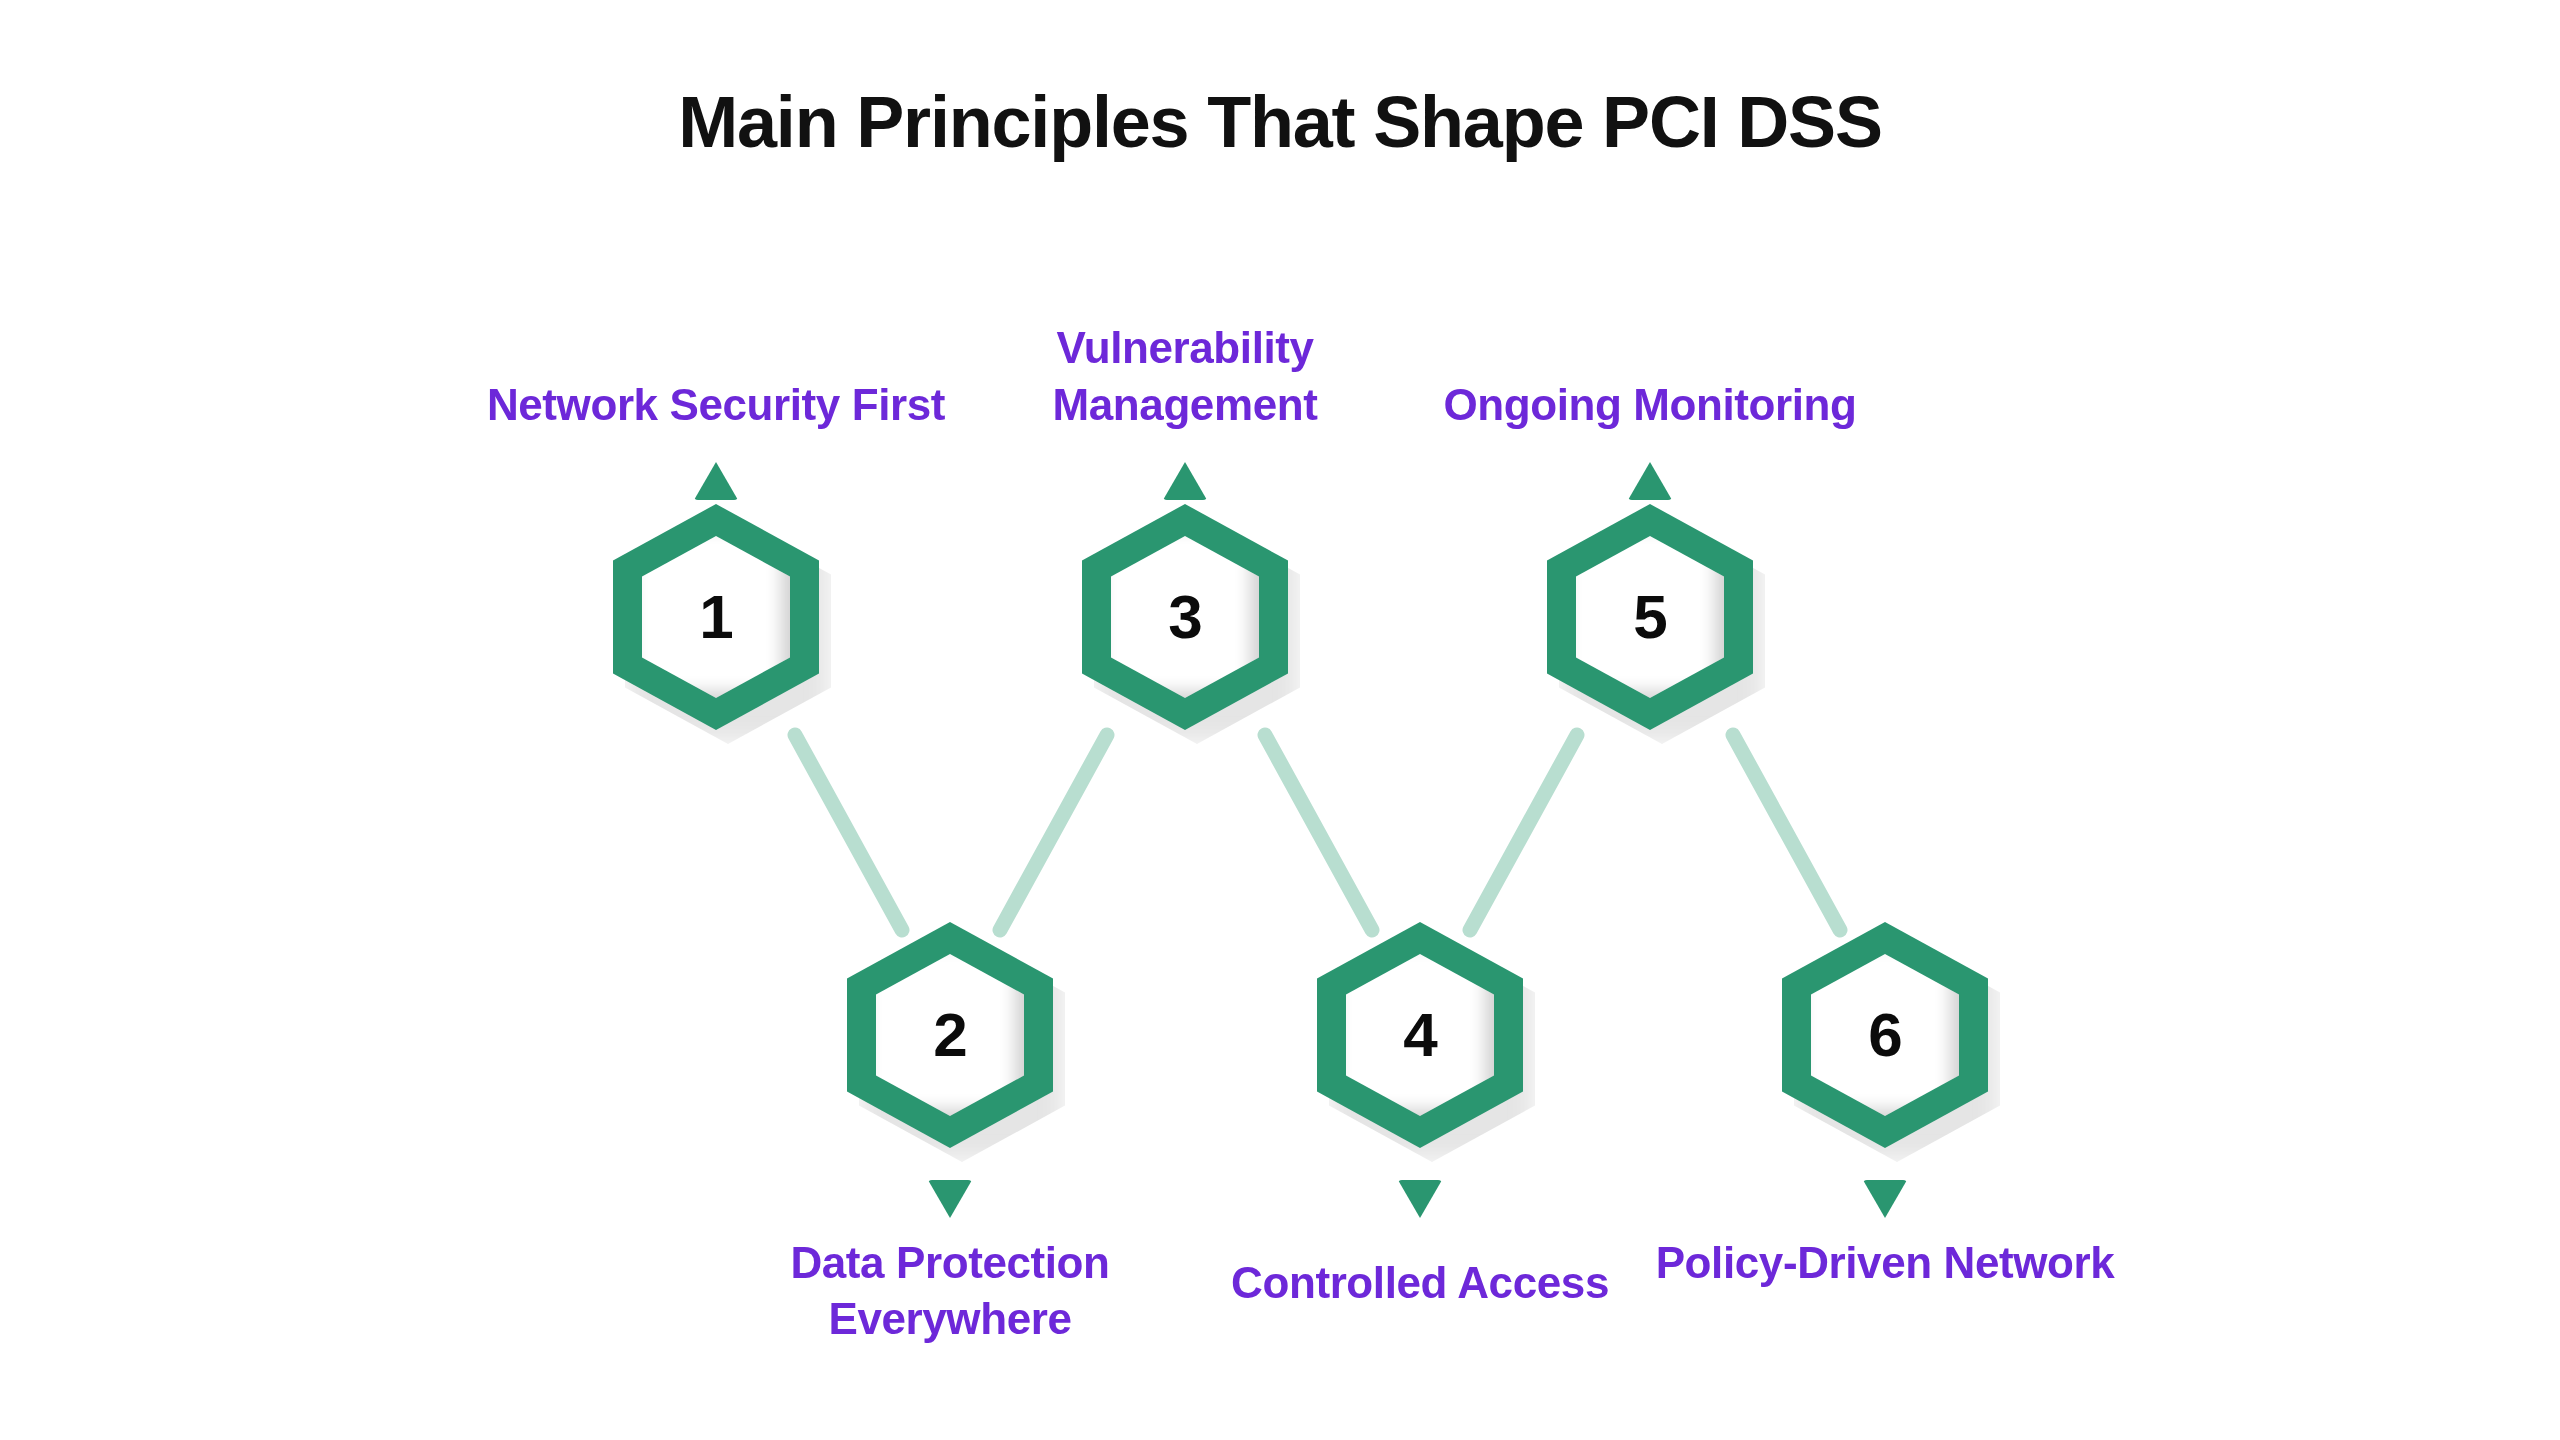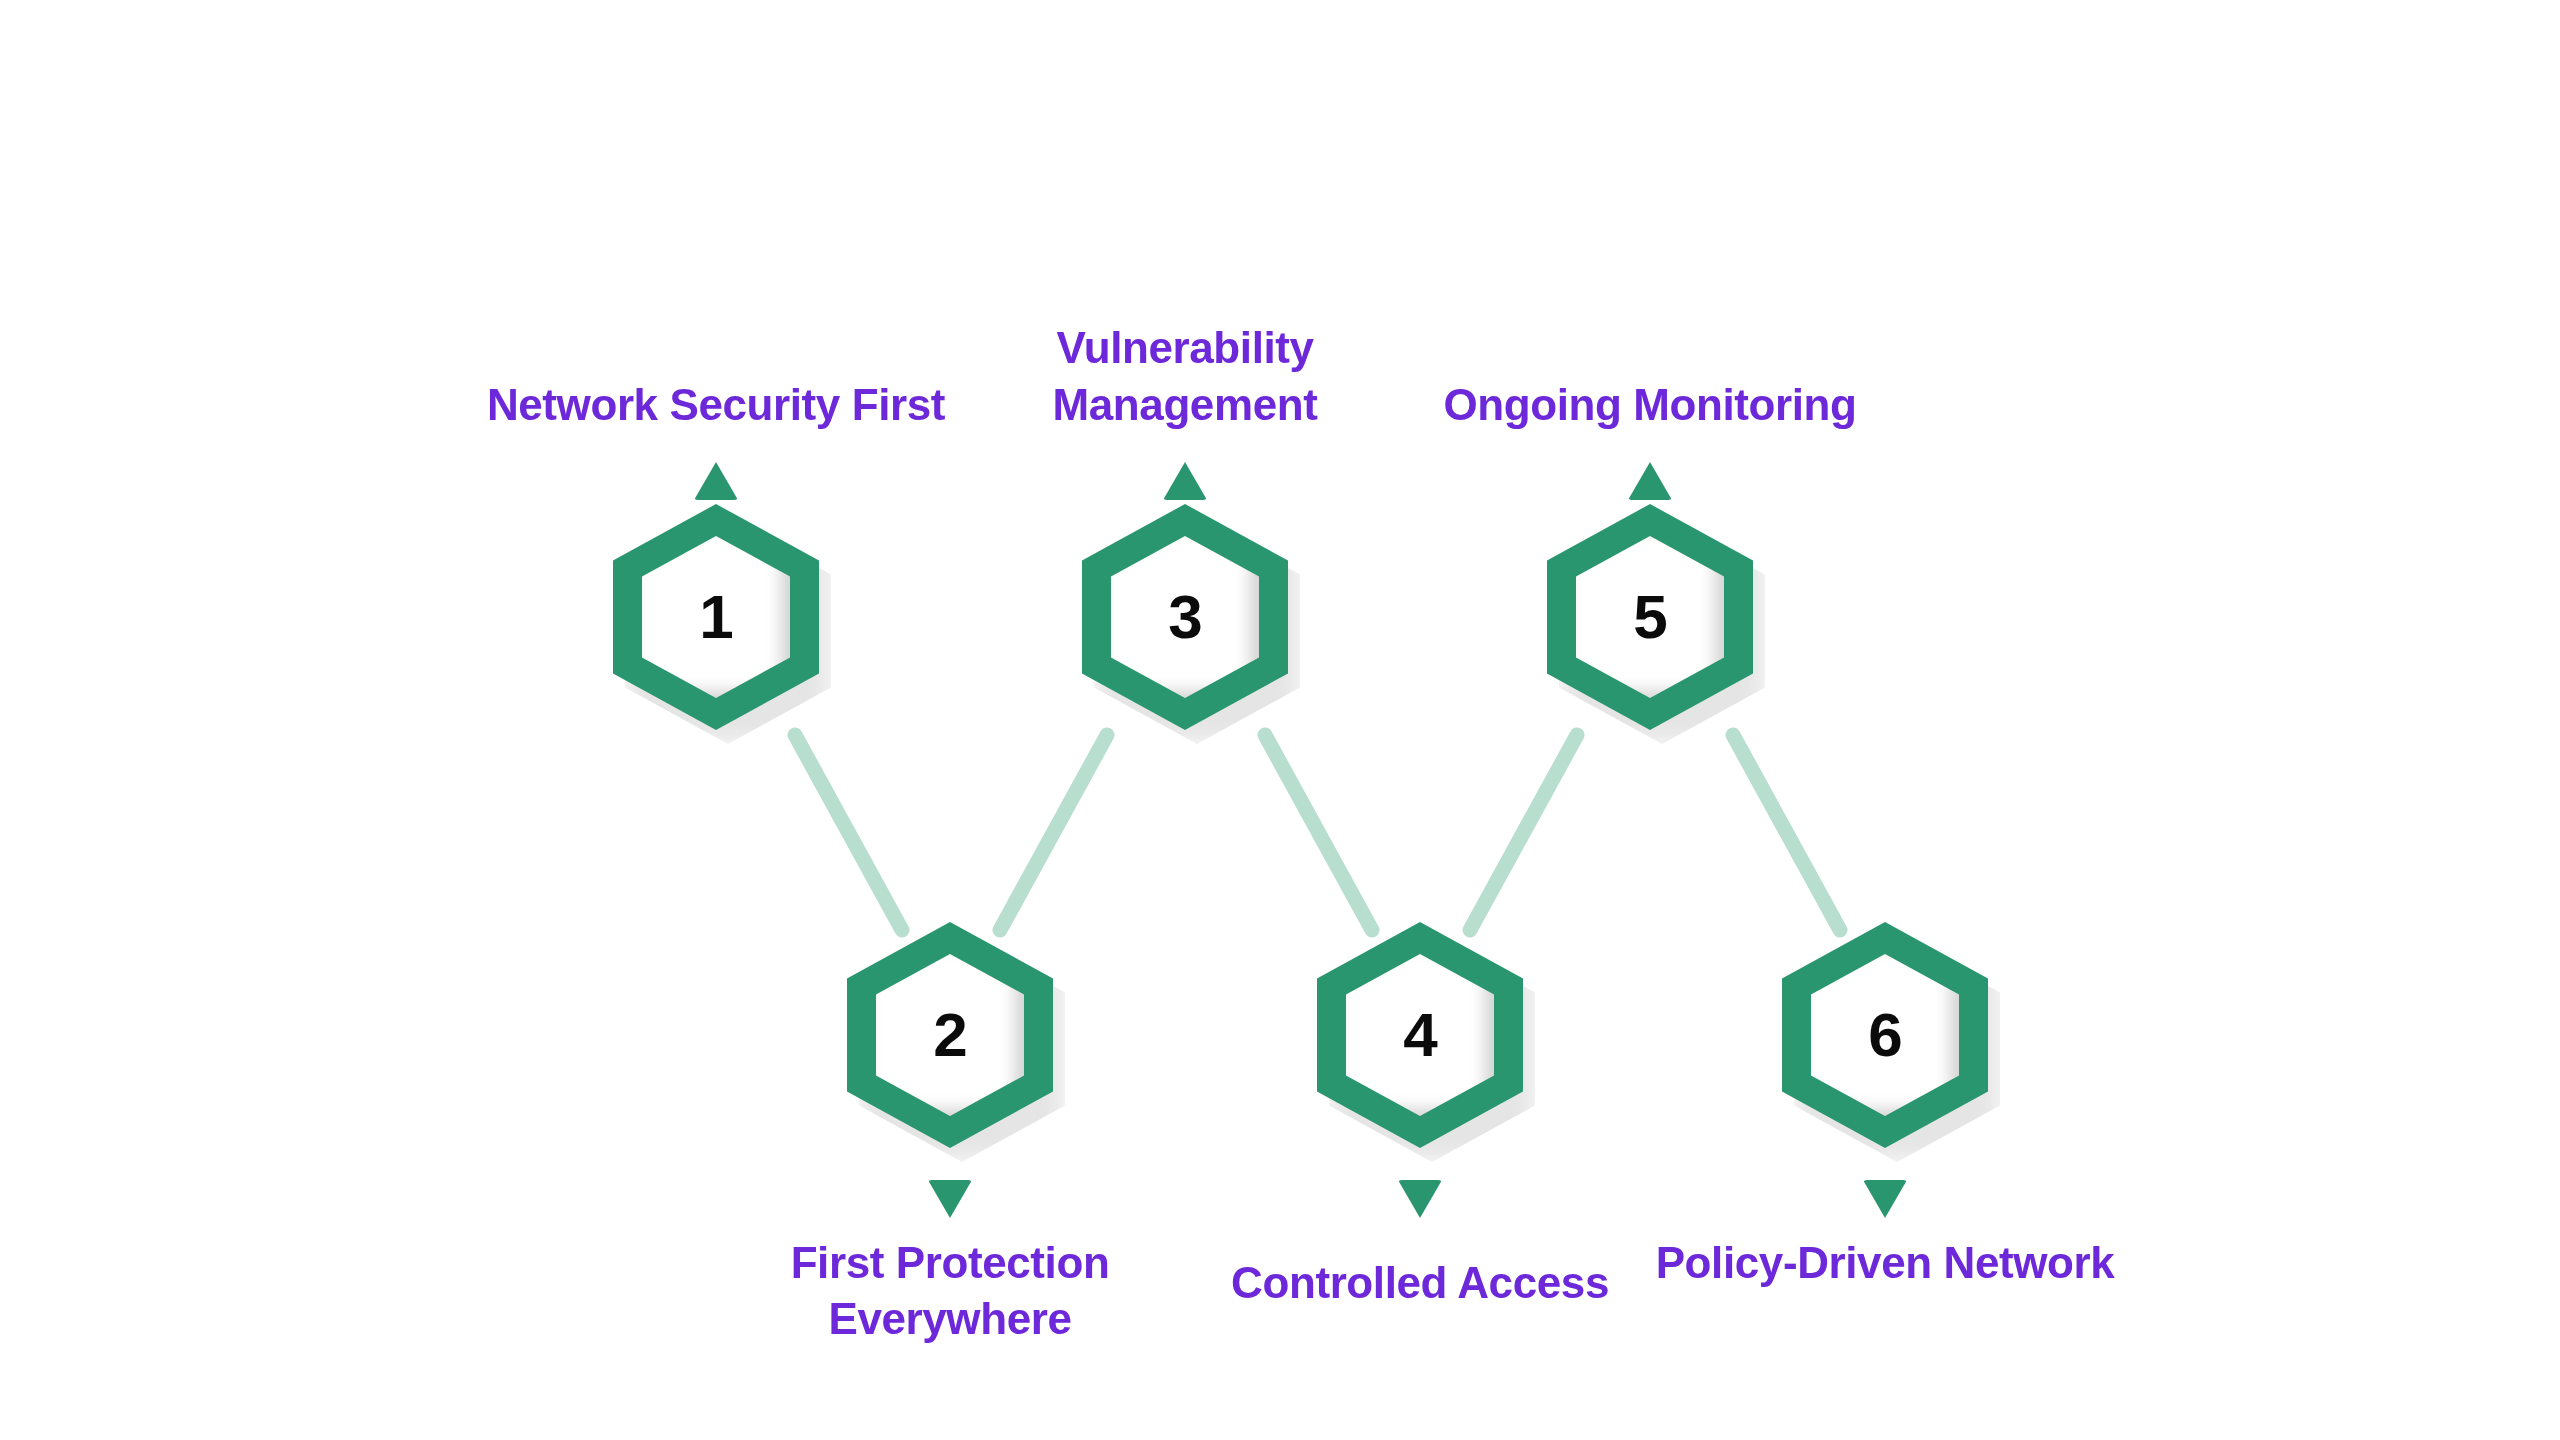--- a/index.html
+++ b/index.html
@@ -149,20 +149,21 @@
     letter-spacing: -0.4px;
   }
   .node-label.above { bottom: 0; }
   .node-label.below { top: 0; }
 </style>
 </head>
 <body>
 
 <div id="stage">
 
+  <div id="page-title">Main Principles That Shape PCI DSS</div>
 
   <svg id="connector-layer" viewBox="0 0 2560 1440">
     <g stroke="#b8ded0" stroke-width="15" stroke-linecap="round" fill="none">
       <line x1="795" y1="735" x2="902" y2="930"></line>
       <line x1="1000" y1="930" x2="1107" y2="735"></line>
       <line x1="1265" y1="735" x2="1372" y2="930"></line>
       <line x1="1470" y1="930" x2="1577" y2="735"></line>
       <line x1="1733" y1="735" x2="1840" y2="930"></line>
     </g>
   </svg>
@@ -181,21 +182,21 @@
 
   <div class="node" style="left:950px; top:1035px;">
     <div class="hex-wrap">
       <div class="hex-shadow"></div>
       <div class="hex-outer"></div>
       <div class="hex-inner"></div>
       <div class="hex-inner-shade"></div>
       <div class="hex-number">2</div>
     </div>
     <div class="tri down" style="top:145px;"></div>
-    <div class="node-label below" style="top:200px;">First Protection Everywhere</div>
+    <div class="node-label below" style="top:200px;">Data Protection Everywhere</div>
   </div>
 
   <div class="node" style="left:1185px; top:617px;">
     <div class="node-label above" style="bottom:184px;">Vulnerability Management</div>
     <div class="tri up" style="top:-155px;"></div>
     <div class="hex-wrap">
       <div class="hex-shadow"></div>
       <div class="hex-outer"></div>
       <div class="hex-inner"></div>
       <div class="hex-inner-shade"></div>

